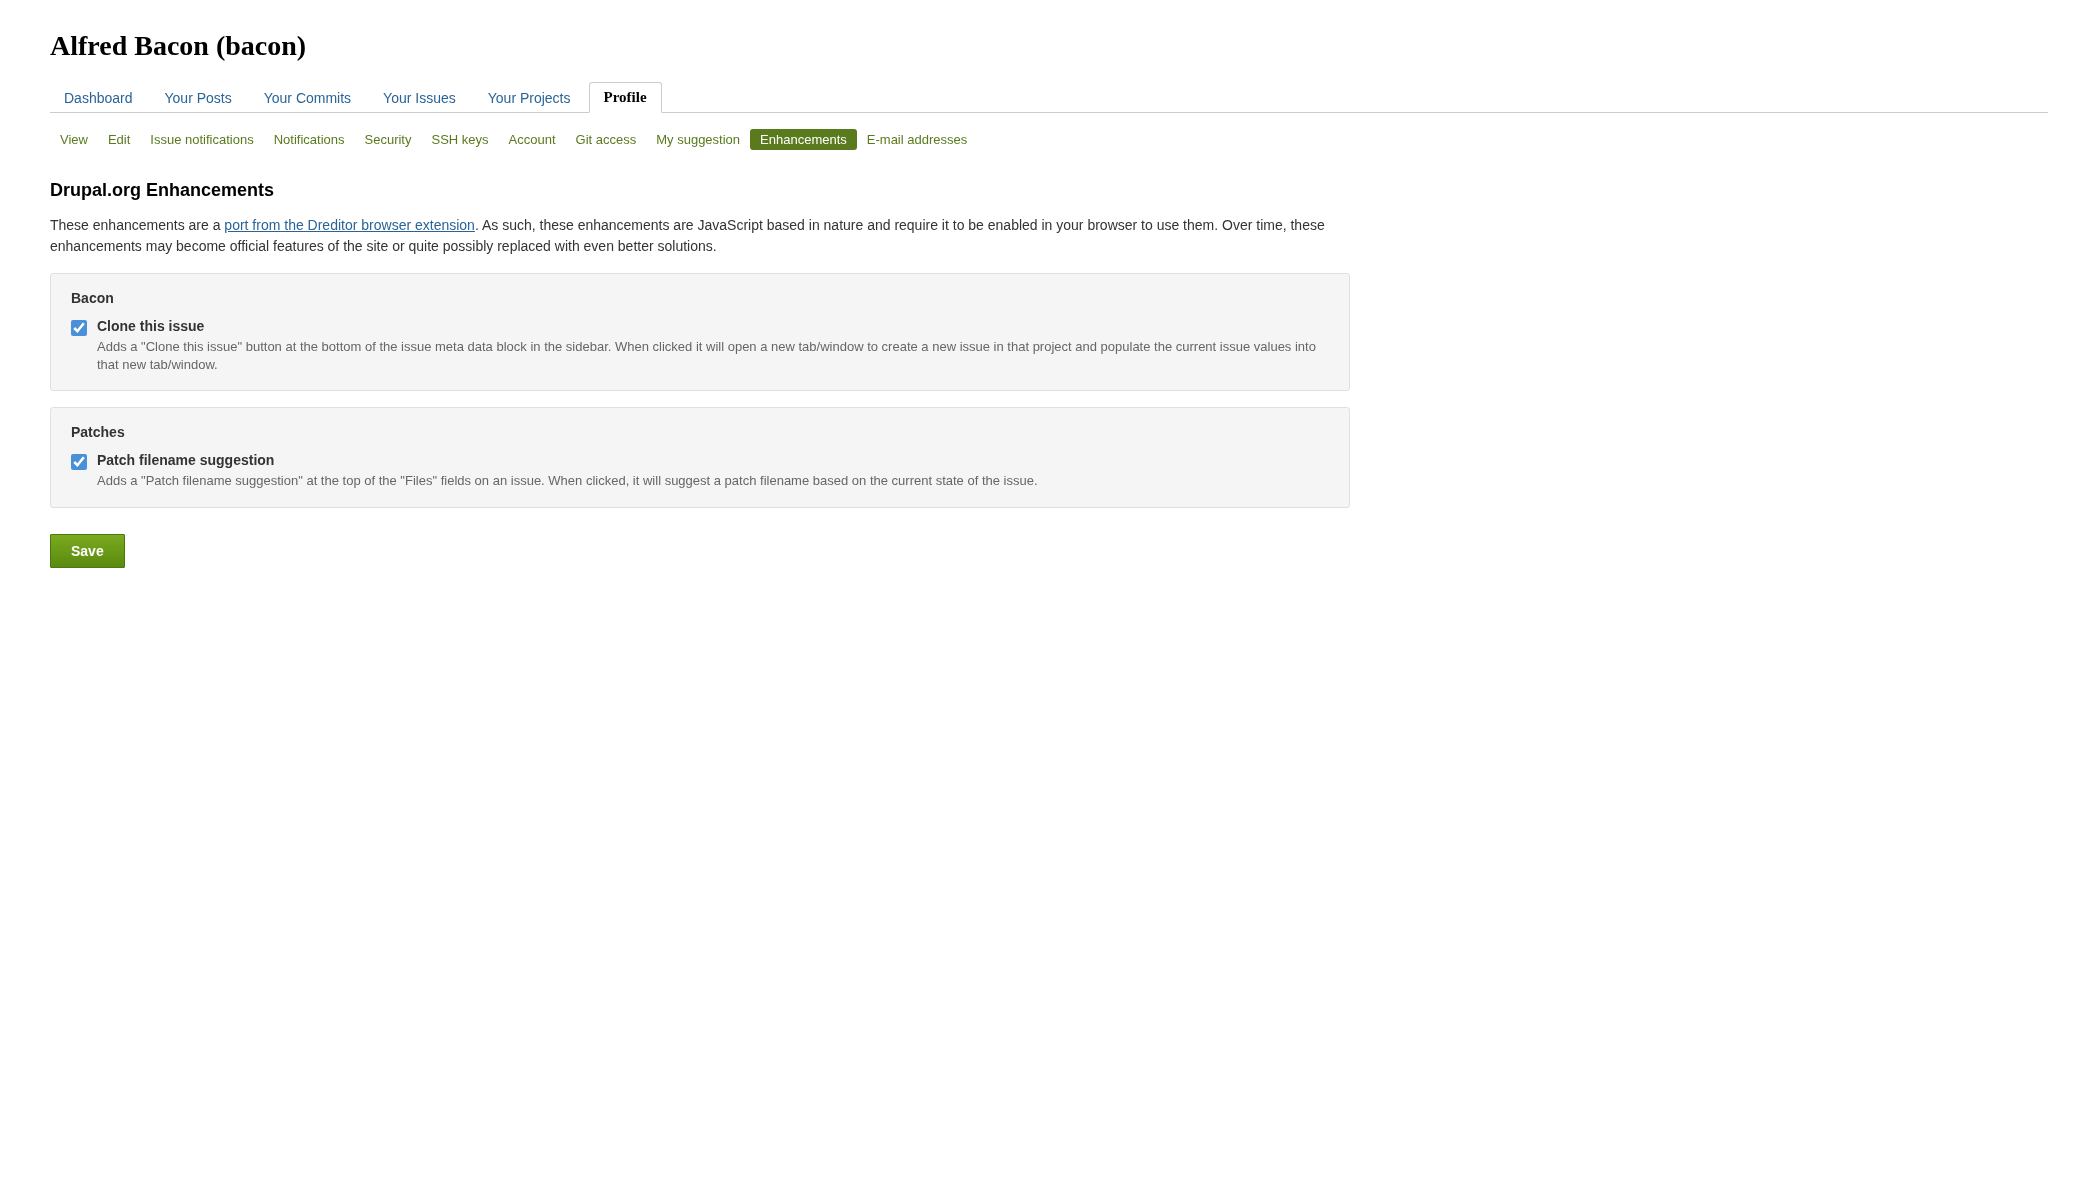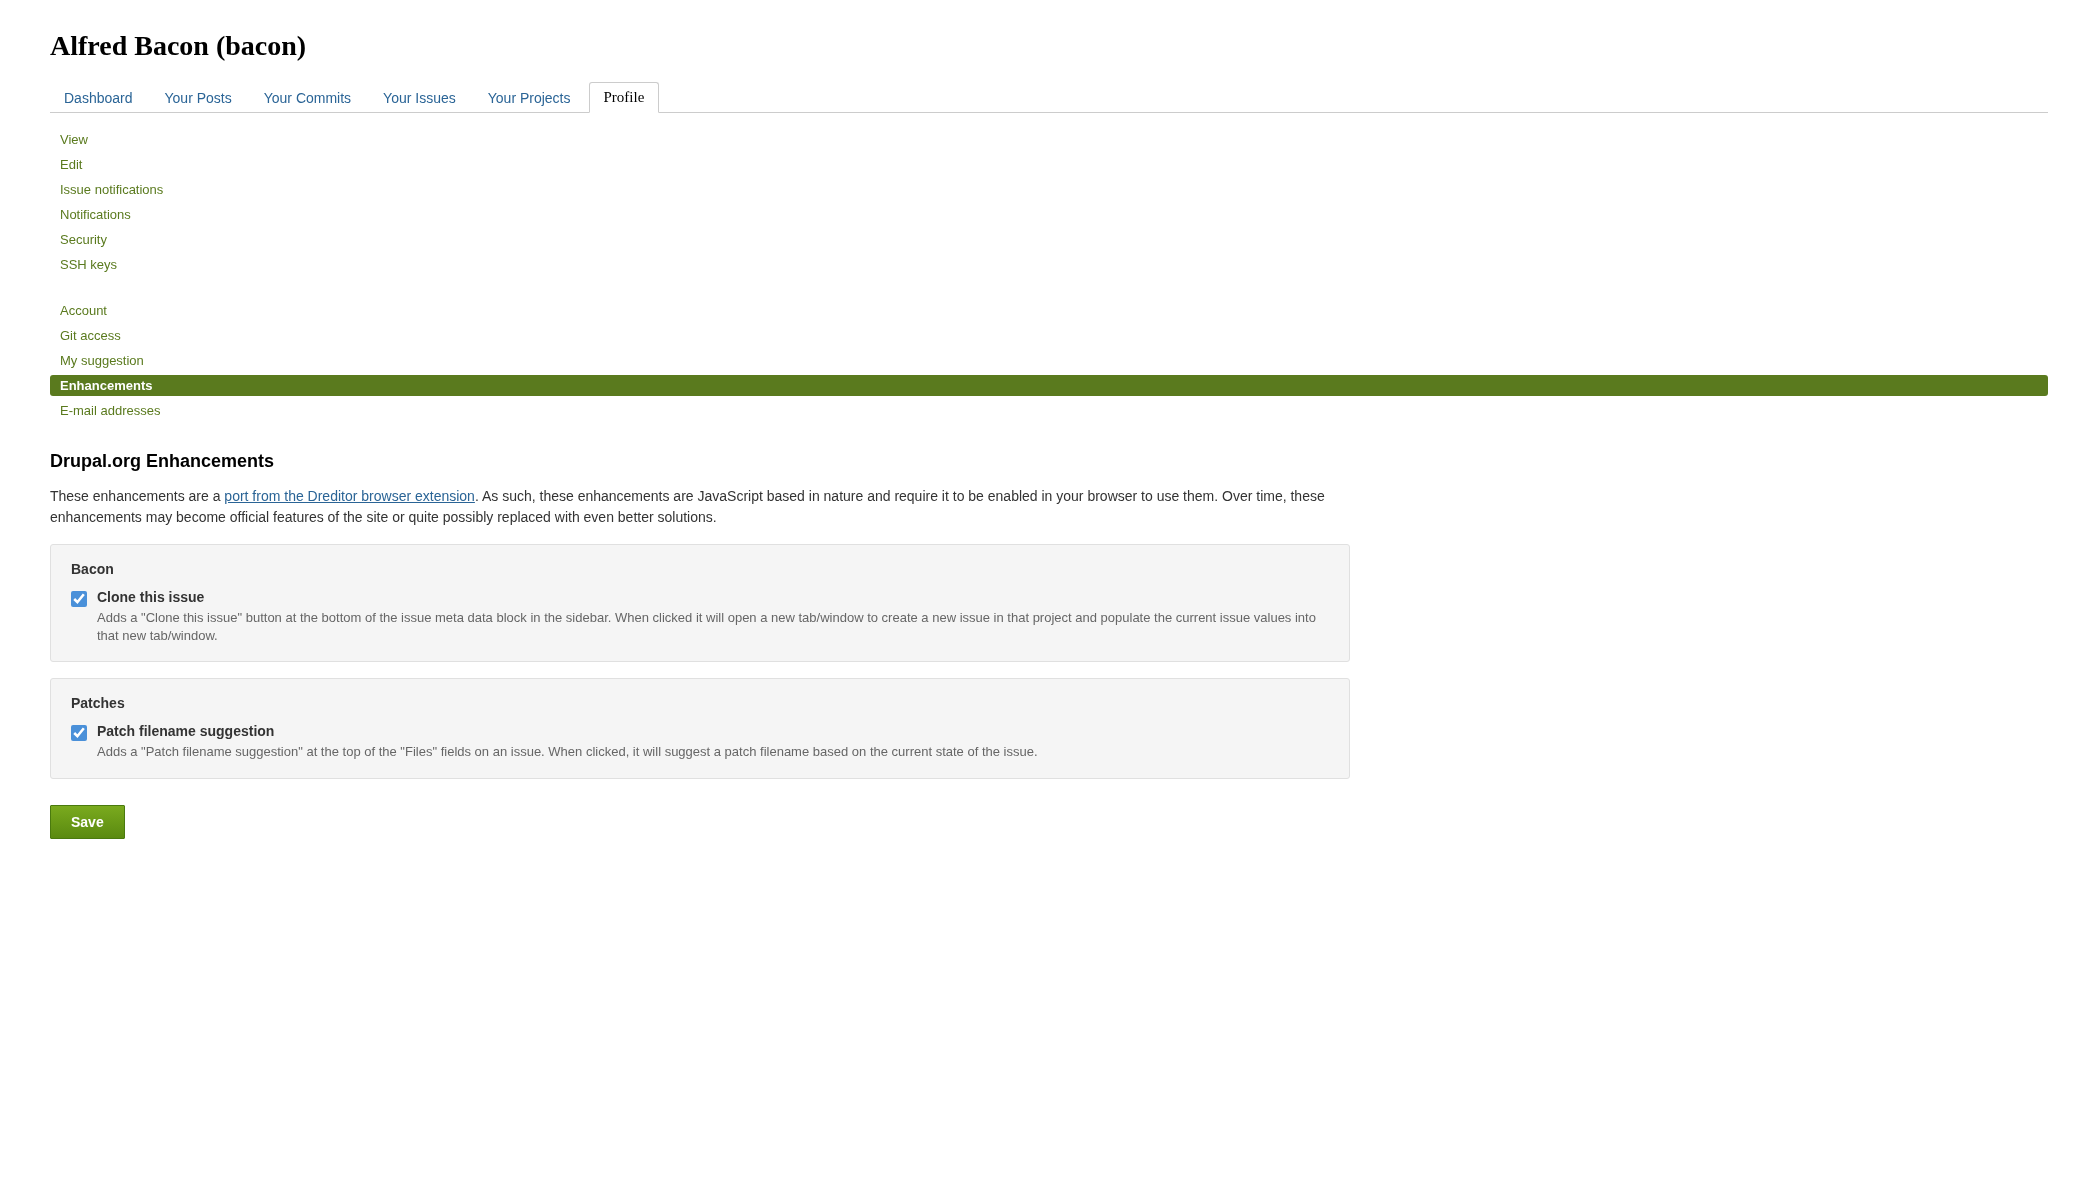--- a/index.html
+++ b/index.html
@@ -36,52 +36,51 @@
       font-family: Arial, sans-serif;
       font-size: 14px;
       color: #2a6496;
       text-decoration: none;
       padding: 6px 14px;
       display: block;
     }
 
     .primary-nav .active-tab {
       color: #000;
-      font-weight: normal;
+      font-weight: bold;
       border: 1px solid #ccc;
       border-bottom: 1px solid #fff;
       background: #fff;
       padding: 6px 14px;
       margin-bottom: -1px;
       border-radius: 3px 3px 0 0;
     }
 
     
     .secondary-nav {
       display: flex;
       flex-wrap: wrap;
       gap: 4px 0;
       margin-bottom: 30px;
-      flex-direction: column;
     }
 
     .secondary-nav a {
       font-family: Arial, sans-serif;
       font-size: 13px;
       color: #5a7a1e;
       text-decoration: none;
       padding: 3px 10px;
     }
 
     .secondary-nav a.active-sub {
       background-color: #5a7a1e;
       color: #fff;
       border-radius: 3px;
       padding: 3px 10px;
-      font-weight: bold;
+      font-weight: normal;
     }
 
     
     .content {
       max-width: 1300px;
     }
 
     .content h2 {
       font-size: 18px;
       font-weight: bold;

